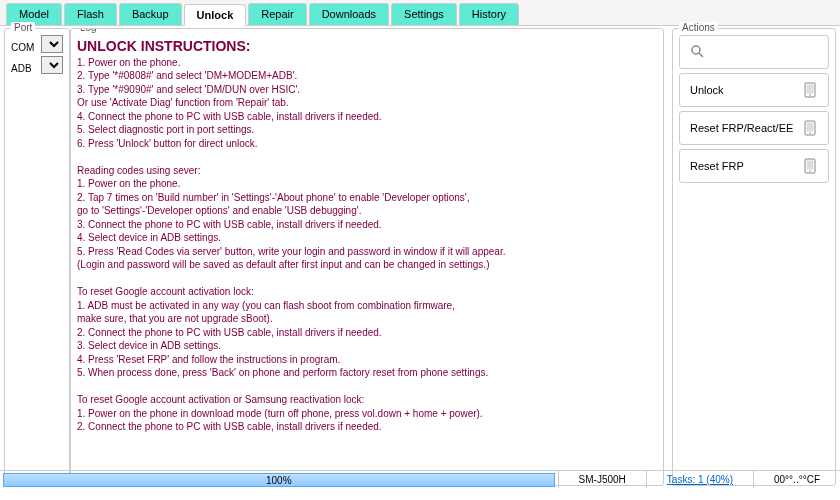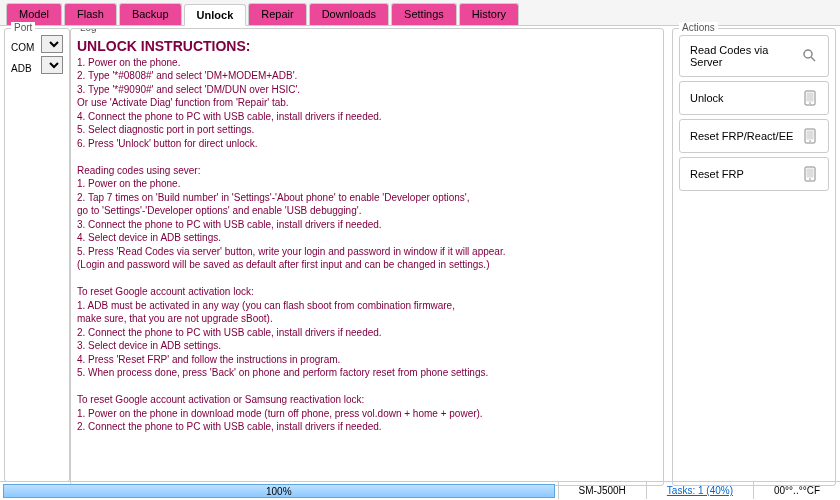--- a/index.html
+++ b/index.html
@@ -1,34 +1,34 @@
 <!DOCTYPE html>
 <html><head>
 <meta charset="utf-8">
 <style>
 * { box-sizing: border-box; margin: 0; padding: 0; }
 body { font-family: Tahoma, sans-serif; font-size: 11px; background: #fff; width: 840px; height: 500px; overflow: hidden; position: relative; }
 .tabs { display: flex; gap: 2px; padding: 3px 6px 0; background: #f5f5f5; border-bottom: 1px solid #ccc; }
-.tab { padding: 4px 12px; background: #ec4899; border: 1px solid #ccc; border-bottom: none; border-radius: 3px 3px 0 0; cursor: pointer; font-size: 11px; }
+.tab { padding: 4px 12px; background: #5eead4; border: 1px solid #ccc; border-bottom: none; border-radius: 3px 3px 0 0; cursor: pointer; font-size: 11px; }
 .tab.active { background: #fff; font-weight: bold; border-bottom: 1px solid #fff; position: relative; top: 1px; }
 .main { display: flex; height: 462px; }
 .left { flex: 1; display: flex; flex-direction: row; padding: 2px 4px; }
 .right { width: 172px; padding: 2px 4px; }
 .group { border: 1px solid #ccc; border-radius: 3px; padding: 6px 6px 4px; margin-bottom: 4px; position: relative; }
 .group-title { position: absolute; top: -7px; left: 6px; background: #fff; padding: 0 3px; font-size: 10px; color: #555; }
 .port-row { display: flex; align-items: flex-end; margin-bottom: 3px; }
 .port-row label { width: 30px; font-size: 10px; }
 .port-row select { flex: 1; height: 18px; border: 1px solid #888; font-size: 11px; }
 .log { flex: 1; border: 1px solid #ccc; border-radius: 3px; position: relative; overflow: hidden; }
 .log-title { position: absolute; top: -7px; left: 6px; background: #fff; padding: 0 3px; font-size: 10px; color: #555; z-index: 2; }
 .log-content { height: 100%; overflow-y: auto; padding: 8px 6px 4px; font-size: 10px; line-height: 1.35; }
 .log-content b { font-size: 14px; }
 .action-btn { display: flex; align-items: center; justify-content: space-between; width: 100%; padding: 8px 10px; margin-bottom: 4px; background: #fff; border: 1px solid #ccc; border-radius: 3px; cursor: pointer; font-size: 11px; text-align: left; }
 .action-btn .icon { width: 16px; height: 16px; display: flex; align-items: center; justify-content: center; color: #888; }
-.statusbar { position: absolute; bottom: 1px; left: 0; right: 0; height: 18px; display: flex; align-items: center; font-size: 10px; border-top: 1px solid #ccc; }
+.statusbar { position: absolute; bottom: 12px; left: 0; right: 0; height: 18px; display: flex; align-items: center; font-size: 10px; border-top: 1px solid #ccc; }
 .progress { flex: 1; height: 14px; margin: 0 3px; background: linear-gradient(#bde0ff,#8ec9ff); text-align: center; line-height: 14px; border: 1px solid #5fa6e0; }
 .sb-sep { padding: 0 20px; border-left: 1px solid #ccc; height: 100%; display: flex; align-items: center; }
 .sb-sep a { color: #0066cc; text-decoration: underline; text-align: right; }
 .maroon { color: #800040; }
 </style>
 </head>
 <body>
 
 <div class="tabs" id="tabbar">
     <div class="tab">Model</div>
@@ -59,21 +59,20 @@
       <span class="log-title">Log</span>
       <div class="log-content" id="logc"><div class="maroon"><b>UNLOCK INSTRUCTIONS:</b></div><div class="maroon">1. Power on the phone.</div><div class="maroon">2. Type '*#0808#' and select 'DM+MODEM+ADB'.</div><div class="maroon">3. Type '*#9090#' and select 'DM/DUN over HSIC'.</div><div class="maroon">    Or use 'Activate Diag' function from 'Repair' tab.</div><div class="maroon">4. Connect the phone to PC with USB cable, install drivers if needed.</div><div class="maroon">5. Select diagnostic port in port settings.</div><div class="maroon">6. Press 'Unlock' button for direct unlock.</div><br><div class="maroon">Reading codes using sever:</div><div class="maroon">1. Power on the phone.</div><div class="maroon">2. Tap 7 times on 'Build number' in 'Settings'-'About phone' to enable 'Developer options',</div><div class="maroon">    go to 'Settings'-'Developer options' and enable 'USB debugging'.</div><div class="maroon">3. Connect the phone to PC with USB cable, install drivers if needed.</div><div class="maroon">4. Select device in ADB settings.</div><div class="maroon">5. Press 'Read Codes via server' button, write your login and password in window if it will appear.</div><div class="maroon">    (Login and password will be saved as default after first input and can be changed in settings.)</div><br><div class="maroon">To reset Google account activation lock:</div><div class="maroon">1. ADB must be activated in any way (you can flash sboot from combination firmware,</div><div class="maroon">    make sure, that you are not upgrade sBoot).</div><div class="maroon">2. Connect the phone to PC with USB cable, install drivers if needed.</div><div class="maroon">3. Select device in ADB settings.</div><div class="maroon">4. Press 'Reset FRP' and follow the instructions in program.</div><div class="maroon">5. When process done, press 'Back' on phone and perform factory reset from phone settings.</div><br><div class="maroon">To reset Google account activation or Samsung reactivation lock:</div><div class="maroon">1. Power on the phone in download mode (turn off phone, press vol.down + home + power).</div><div class="maroon">2. Connect the phone to PC with USB cable, install drivers if needed.</div><br><br></div>
     </div>
   </div>
 
   <div class="right">
     <div class="group" style="height:100%;">
       <span class="group-title">Actions</span>
       <div id="actbtns">
           <button class="action-btn">
-            <span>Read Codes via Server</span>
             <span class="icon">
               <svg width="16" height="16" viewBox="0 0 16 16">
                 <circle cx="6" cy="6" r="4" fill="none" stroke="#888" stroke-width="1.5"></circle>
                 <line x1="9" y1="9" x2="13" y2="13" stroke="#888" stroke-width="1.5"></line>
               </svg>
             </span>
           </button>
           <button class="action-btn">
             <span>Unlock</span>
             <span class="icon">

